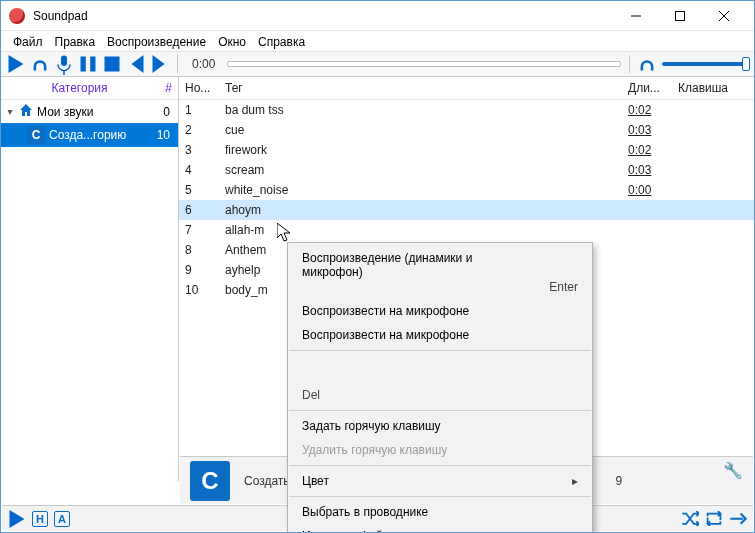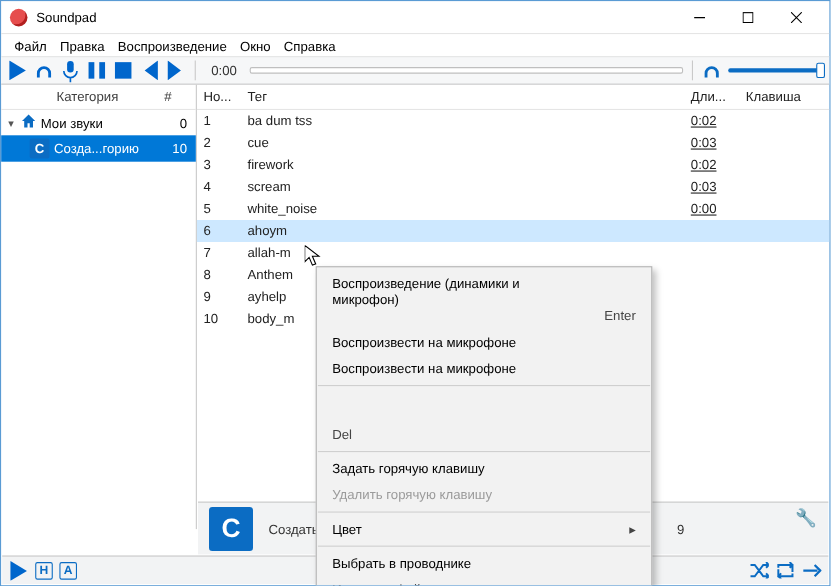--- a/index.html
+++ b/index.html
@@ -22,21 +22,21 @@
 .tb-sep { width: 1px; height: 18px; background: #c9c9c9; margin: 0 2px; }
 .timepos { color: #333; padding: 0 6px; }
 .progress { flex: 1; height: 6px; border: 1px solid #bfbfbf; border-radius: 2px; background: #fff; }
 .tb-right { display: flex; align-items: center; gap: 6px; }
 .vol-track { width: 86px; height: 4px; background: #0b6cc3; position: relative; border-radius: 2px; }
 .vol-thumb { position: absolute; right: -2px; top: -5px; width: 8px; height: 14px; background: #fff; border: 1px solid #0b6cc3; border-radius: 2px; }
 
 
 .main { display: flex; height: 404px; }
 .sidebar { width: 178px; border-right: 1px solid #c9c9c9; display: flex; flex-direction: column; }
-.shead { display: flex; padding: 4px 22px; border-bottom: 1px solid #e5e5e5; font-size: 12px; color: #404040; }
+.shead { display: flex; padding: 4px 6px; border-bottom: 1px solid #e5e5e5; font-size: 12px; color: #6d28d9; }
 .shead .col-cat { flex: 1; text-align: center; }
 .shead .col-cnt { width: 20px; text-align: right; }
 .tree-row { display: flex; align-items: center; padding: 3px 4px; gap: 4px; }
 .tree-row .label { flex: 1; white-space: nowrap; overflow: hidden; text-overflow: ellipsis; }
 .tree-row .cnt { width: 18px; text-align: right; padding-right: 4px; }
 .tree-row.sel { background: #0078d7; color: #fff; }
 .chev { color: #555; font-size: 10px; width: 10px; text-align: center; }
 .home-ic { color: #0b6cc3; }
 .cat-badge { width: 18px; height: 18px; background: #0b6cc3; color: #fff; font-weight: 700; display: flex; align-items: center; justify-content: center; border-radius: 2px; font-size: 12px; }
 

